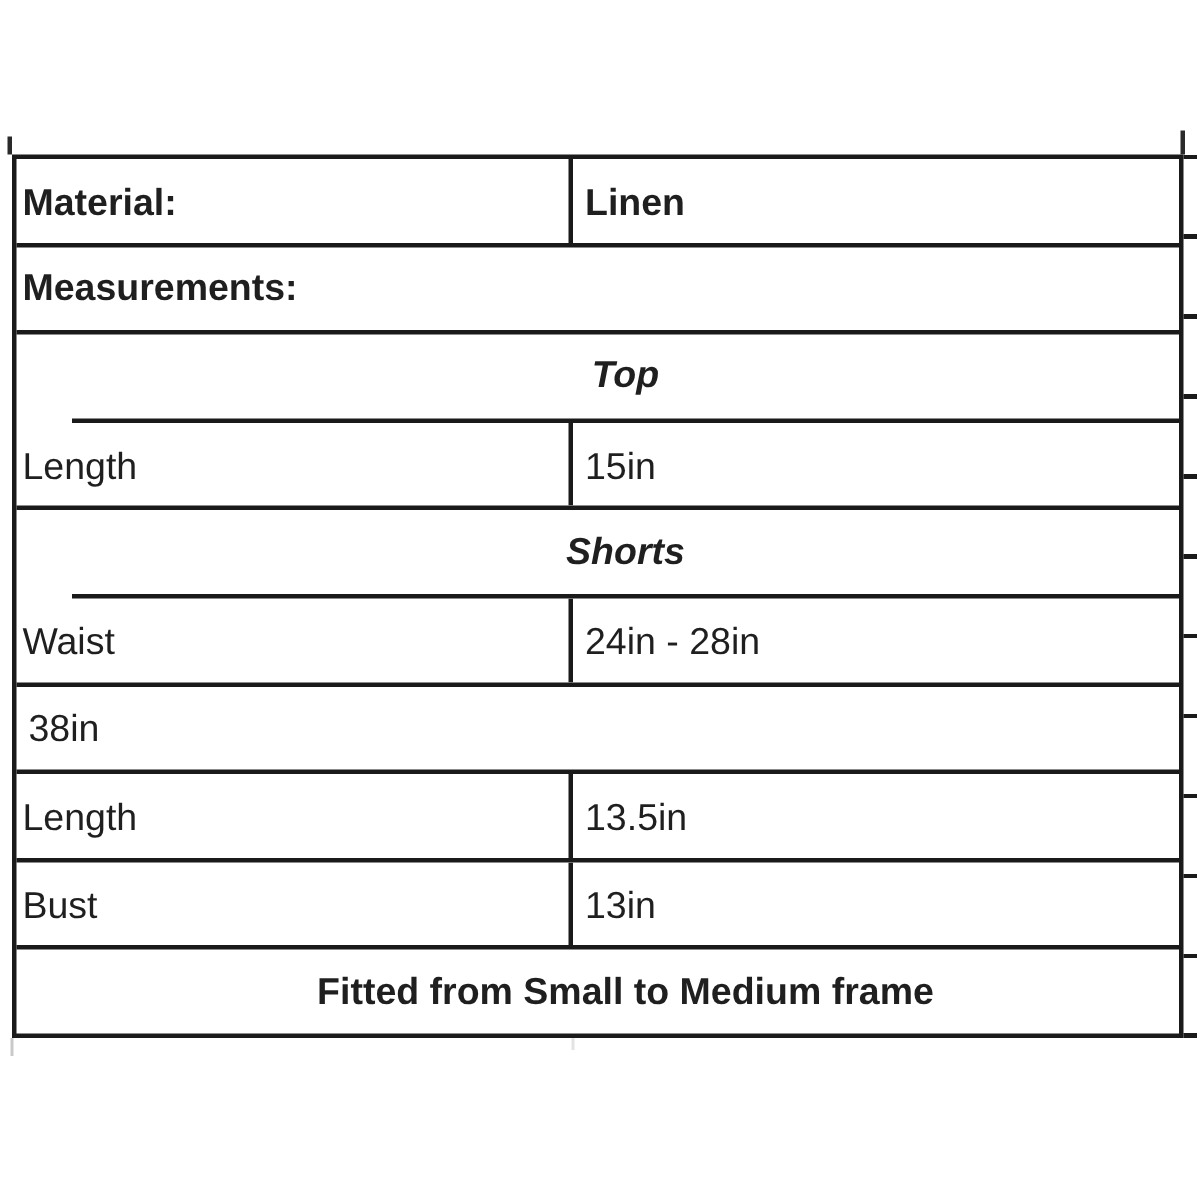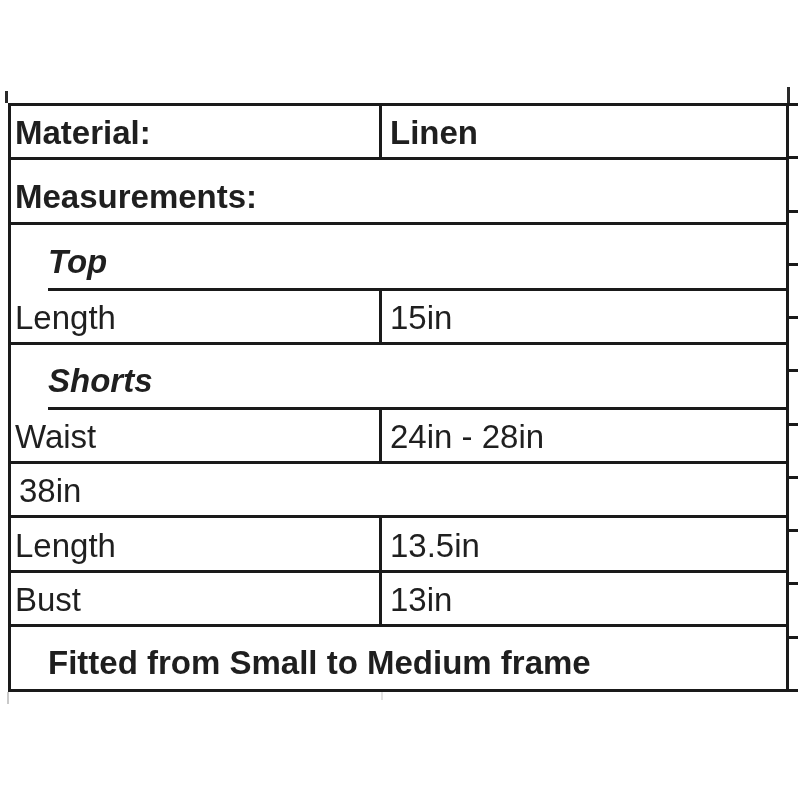--- a/index.html
+++ b/index.html
@@ -32,21 +32,21 @@
     display: flex;
     flex-direction: column;
     background: #ffffff;
   }
   .row {
     flex: 1 1 0;
     box-sizing: border-box;
     border-bottom: 3px solid #1a1a1a;
     display: flex;
     align-items: stretch;
-    font-size: 33px;
+    font-size: 25px;
     overflow: hidden;
   }
   .row:last-child {
     border-bottom: none;
   }
   .cell-label {
     flex: 0 0 371px;
     box-sizing: border-box;
     border-right: 3px solid #1a1a1a;
     display: flex;
@@ -56,28 +56,28 @@
   .cell-value {
     flex: 1 1 auto;
     display: flex;
     align-items: center;
     padding: 3px 0 0 8px;
     text-align: right;
   }
   .row-span {
     display: flex;
     align-items: center;
-    padding-top: 11px;
+    padding-top: 0;
   }
   .row-span.left {
     justify-content: flex-start;
     padding-left: 4px;
   }
   .row-span.center {
-    justify-content: flex-start;
+    justify-content: center;
     margin-left: 37px;
   }
   .bold { font-weight: bold; }
   .bold-italic { font-weight: bold; font-style: italic; }
   
   .overhang-strip {
     position: absolute;
     left: 789px;
     top: 103px;
     width: 9px;

